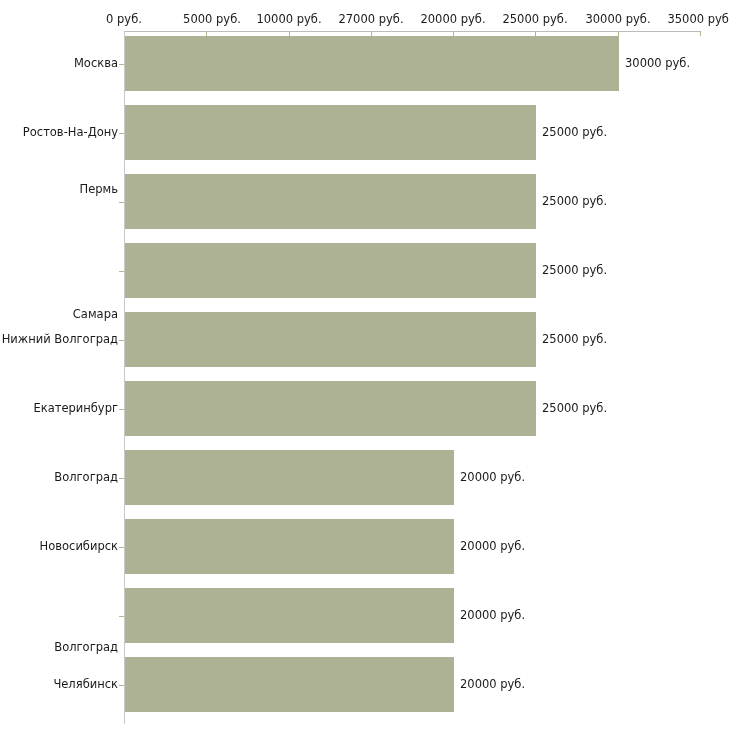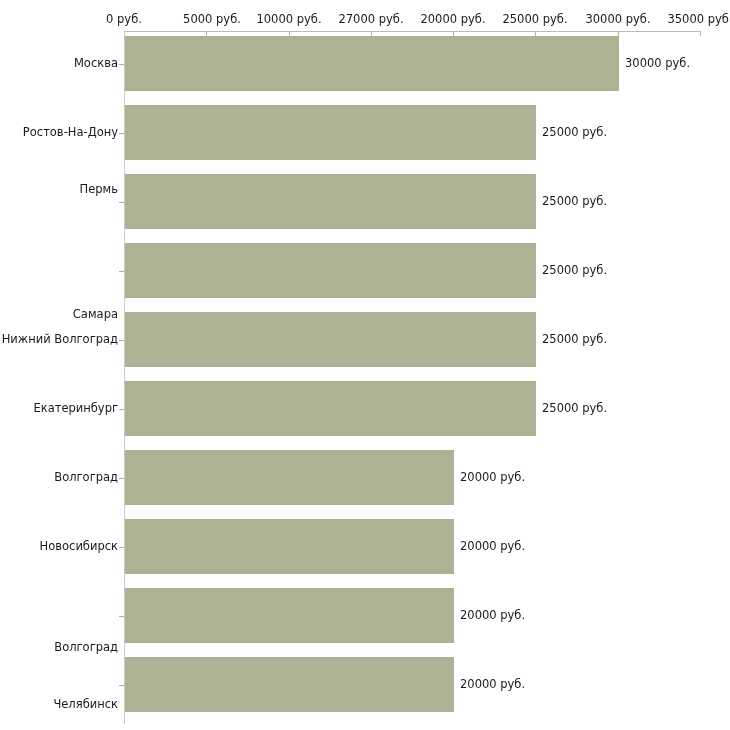--- a/index.html
+++ b/index.html
@@ -158,20 +158,20 @@
         <div class="bar" title="Новосибирск: 20000 руб." style="left: 125px; top: 519px; width: 329px; height: 55px; background: rgb(174, 178, 148);"></div>
         <div class="bar-value" style="left: 460px; top: 540.5px; color: rgb(26, 26, 26);">20000 руб.</div>
       </div>
       <div class="row" style="top: 0px;">
         <div class="cat-label" style="top: 609.5px; color: rgb(26, 26, 26); margin-top: 32px;">Волгоград</div>
         <div class="cat-tick" style="left: 119px; top: 616px; background: rgb(179, 181, 143);"></div>
         <div class="bar" title="Волгоград: 20000 руб." style="left: 125px; top: 588px; width: 329px; height: 55px; background: rgb(174, 178, 148);"></div>
         <div class="bar-value" style="left: 460px; top: 609.5px; color: rgb(26, 26, 26);">20000 руб.</div>
       </div>
       <div class="row" style="top: 0px;">
-        <div class="cat-label" style="top: 678.5px; color: rgb(26, 26, 26); margin-top: 20px;">Челябинск</div>
+        <div class="cat-label" style="top: 678.5px; color: rgb(26, 26, 26);">Челябинск</div>
         <div class="cat-tick" style="left: 119px; top: 685px; background: rgb(179, 181, 143);"></div>
         <div class="bar" title="Челябинск: 20000 руб." style="left: 125px; top: 657px; width: 329px; height: 55px; background: rgb(174, 178, 148);"></div>
         <div class="bar-value" style="left: 460px; top: 678.5px; color: rgb(26, 26, 26);">20000 руб.</div>
       </div>
     </div>
 
 </div>
 
 </body></html>

